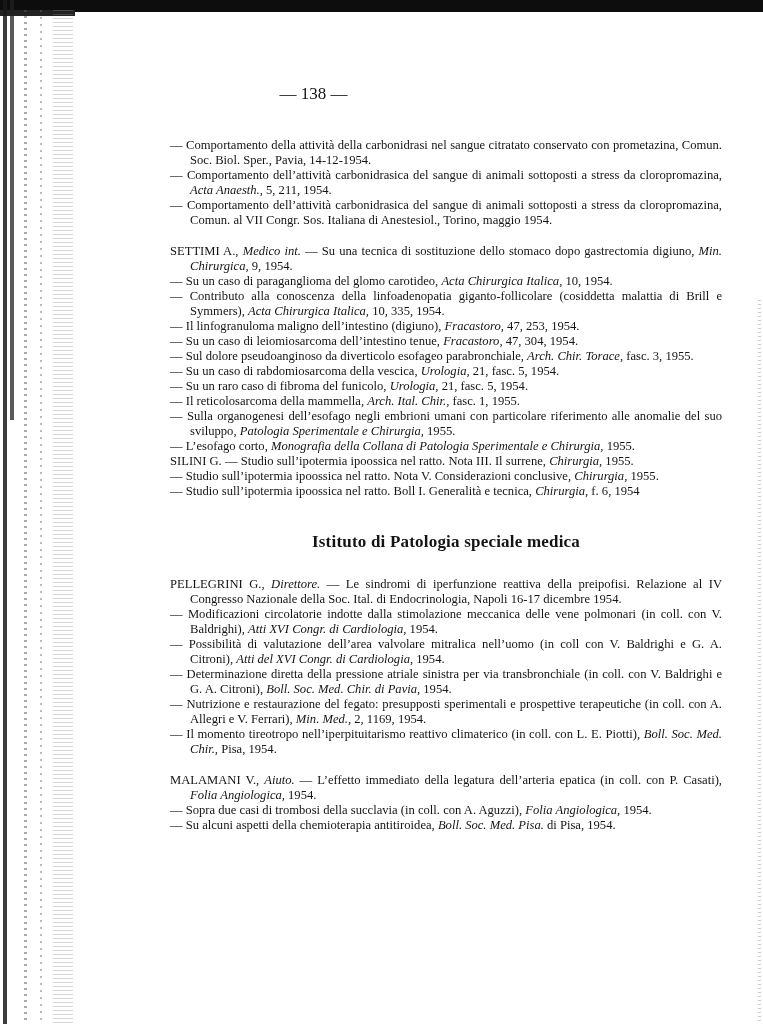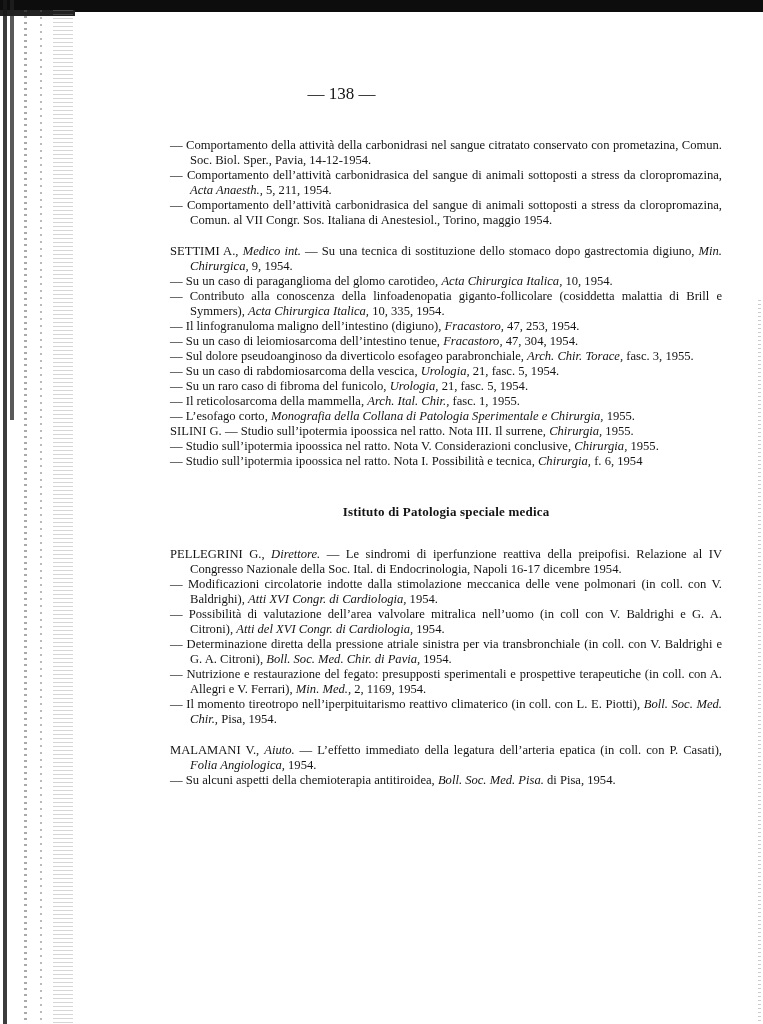--- a/index.html
+++ b/index.html
@@ -15,35 +15,34 @@
   .binding .b2 { position:absolute; left:10px; top:0; width:4px; height:420px; background:#222; opacity:.75; }
   .binding .b3 { position:absolute; left:24px; top:10px; width:3px; height:1014px; background:repeating-linear-gradient(180deg,#555 0 2px,transparent 2px 6px); opacity:.5; }
   .binding .b4 { position:absolute; left:40px; top:10px; width:2px; height:1014px; background:repeating-linear-gradient(180deg,#666 0 2px,transparent 2px 7px); opacity:.45; }
   .binding .b5 { position:absolute; left:53px; top:10px; width:20px; height:1014px; background:repeating-linear-gradient(180deg,#888 0 1px,transparent 1px 4px); opacity:.35; }
   .binding .b0 { position:absolute; left:0; top:10px; width:75px; height:6px; background:#222; }
   .right-edge { position:absolute; right:2px; top:300px; width:3px; height:724px; background:repeating-linear-gradient(180deg,#999 0 1px,transparent 1px 4px); opacity:.5; }
 
   .page-number {
     position:absolute; left:0; width:627px; top:84px; text-align:center;
     font-size:17px;
-    padding-left:28px;
   }
   .content {
     position:absolute; left:170px; top:138px; width:552px;
     font-size:12.6px; line-height:15px;
   }
   .entry {
     text-align:justify; text-align-last:left;
     padding-left:20px; text-indent:-20px;
     margin:0;
   }
   .entry i { }
   .block-gap { height:16px; }
   .section-heading {
-    text-align:center; font-weight:bold; font-size:13px;
+    text-align:center; font-weight:bold; font-size:17px;
     margin:35px 0 28px 0; letter-spacing:.2px;
   }
 </style>
 </head>
 <body>
 
 <div class="top-band"></div>
 <div class="binding">
   <div class="b0"></div>
   <div class="b1"></div>
@@ -66,34 +65,36 @@
   <div>
     <p class="entry"><span>SETTIMI A., </span><i>Medico int.</i><span> — Su una tecnica di sostituzione dello stomaco dopo gastrectomia digiuno, </span><i>Min. Chirurgica,</i><span> 9, 1954.</span></p>
     <p class="entry"><span>— Su un caso di paraganglioma del glomo carotideo, </span><i>Acta Chirurgica Italica,</i><span> 10, 1954.</span></p>
     <p class="entry"><span>— Contributo alla conoscenza della linfoadenopatia giganto-follicolare (cosiddetta malattia di Brill e Symmers), </span><i>Acta Chirurgica Italica,</i><span> 10, 335, 1954.</span></p>
     <p class="entry"><span>— Il linfogranuloma maligno dell’intestino (digiuno), </span><i>Fracastoro,</i><span> 47, 253, 1954.</span></p>
     <p class="entry"><span>— Su un caso di leiomiosarcoma dell’intestino tenue, </span><i>Fracastoro,</i><span> 47, 304, 1954.</span></p>
     <p class="entry"><span>— Sul dolore pseudoanginoso da diverticolo esofageo parabronchiale, </span><i>Arch. Chir. Torace,</i><span> fasc. 3, 1955.</span></p>
     <p class="entry"><span>— Su un caso di rabdomiosarcoma della vescica, </span><i>Urologia,</i><span> 21, fasc. 5, 1954.</span></p>
     <p class="entry"><span>— Su un raro caso di fibroma del funicolo, </span><i>Urologia,</i><span> 21, fasc. 5, 1954.</span></p>
     <p class="entry"><span>— Il reticolosarcoma della mammella, </span><i>Arch. Ital. Chir.,</i><span> fasc. 1, 1955.</span></p>
+    <p class="entry"><span>— Sulla organogenesi dell’esofago negli embrioni umani con particolare riferimento alle anomalie del suo sviluppo, </span><i>Patologia Sperimentale e Chirurgia,</i><span> 1955.</span></p>
     <p class="entry"><span>— L’esofago corto, </span><i>Monografia della Collana di Patologia Sperimentale e Chirurgia,</i><span> 1955.</span></p>
     <p class="entry"><span>SILINI G. — Studio sull’ipotermia ipoossica nel ratto. Nota III. Il surrene, </span><i>Chirurgia,</i><span> 1955.</span></p>
     <p class="entry"><span>— Studio sull’ipotermia ipoossica nel ratto. Nota V. Considerazioni conclusive, </span><i>Chirurgia,</i><span> 1955.</span></p>
-    <p class="entry"><span>— Studio sull’ipotermia ipoossica nel ratto. Nota I. Possibilità e tecnica, </span><i>Chirurgia,</i><span> f. 6, 1954</span></p>
+    <p class="entry"><span>— Studio sull’ipotermia ipoossica nel ratto. Boll I. Generalità e tecnica, </span><i>Chirurgia,</i><span> f. 6, 1954</span></p>
   </div>
 
   <div class="section-heading">Istituto di Patologia speciale medica</div>
 
   <div>
     <p class="entry"><span>PELLEGRINI G., </span><i>Direttore.</i><span> — Le sindromi di iperfunzione reattiva della preipofisi. Relazione al IV Congresso Nazionale della Soc. Ital. di Endocrinologia, Napoli 16-17 dicembre 1954.</span></p>
     <p class="entry"><span>— Modificazioni circolatorie indotte dalla stimolazione meccanica delle vene polmonari (in coll. con V. Baldrighi), </span><i>Atti XVI Congr. di Cardiologia,</i><span> 1954.</span></p>
     <p class="entry"><span>— Possibilità di valutazione dell’area valvolare mitralica nell’uomo (in coll con V. Baldrighi e G. A. Citroni), </span><i>Atti del XVI Congr. di Cardiologia,</i><span> 1954.</span></p>
     <p class="entry"><span>— Determinazione diretta della pressione atriale sinistra per via transbronchiale (in coll. con V. Baldrighi e G. A. Citroni), </span><i>Boll. Soc. Med. Chir. di Pavia,</i><span> 1954.</span></p>
     <p class="entry"><span>— Nutrizione e restaurazione del fegato: presupposti sperimentali e prospettive terapeutiche (in coll. con A. Allegri e V. Ferrari), </span><i>Min. Med.,</i><span> 2, 1169, 1954.</span></p>
     <p class="entry"><span>— Il momento tireotropo nell’iperpituitarismo reattivo climaterico (in coll. con L. E. Piotti), </span><i>Boll. Soc. Med. Chir.,</i><span> Pisa, 1954.</span></p>
   </div>
   <div class="block-gap"></div>
   <div>
     <p class="entry"><span>MALAMANI V., </span><i>Aiuto.</i><span> — L’effetto immediato della legatura dell’arteria epatica (in coll. con P. Casati), </span><i>Folia Angiologica,</i><span> 1954.</span></p>
+    <p class="entry"><span>— Sopra due casi di trombosi della succlavia (in coll. con A. Aguzzi), </span><i>Folia Angiologica,</i><span> 1954.</span></p>
     <p class="entry"><span>— Su alcuni aspetti della chemioterapia antitiroidea, </span><i>Boll. Soc. Med. Pisa.</i><span> di Pisa, 1954.</span></p>
   </div>
 </div>
 
 </body></html>

